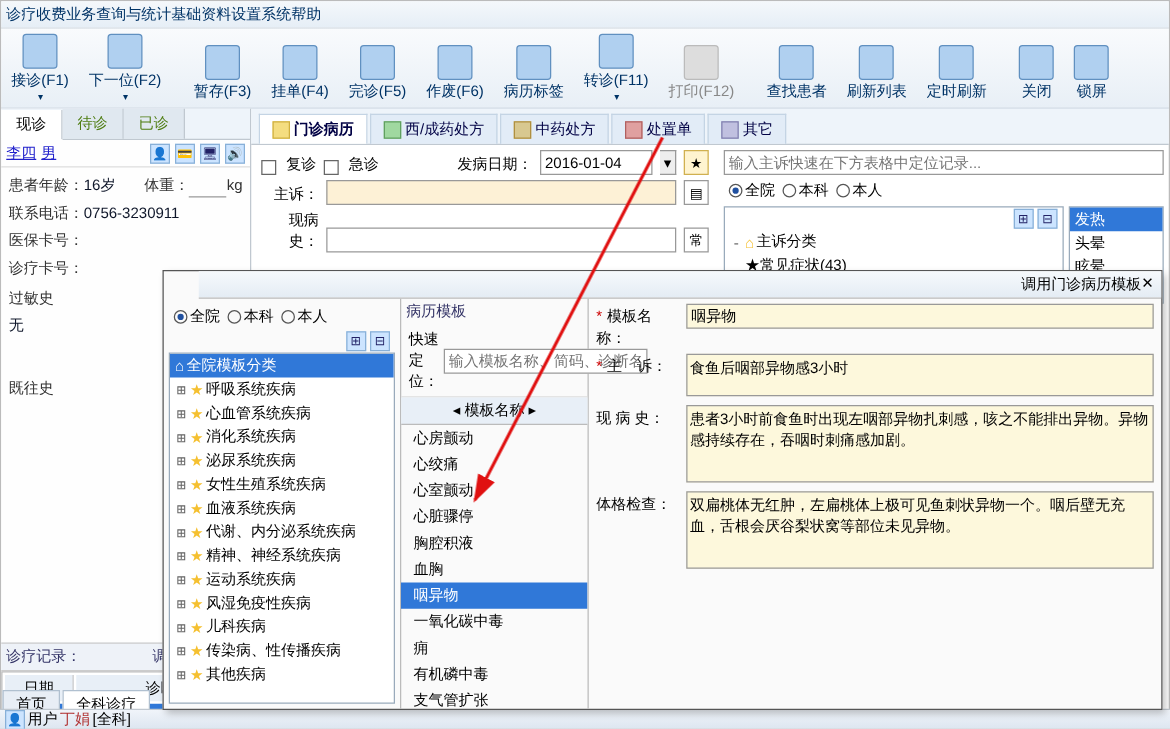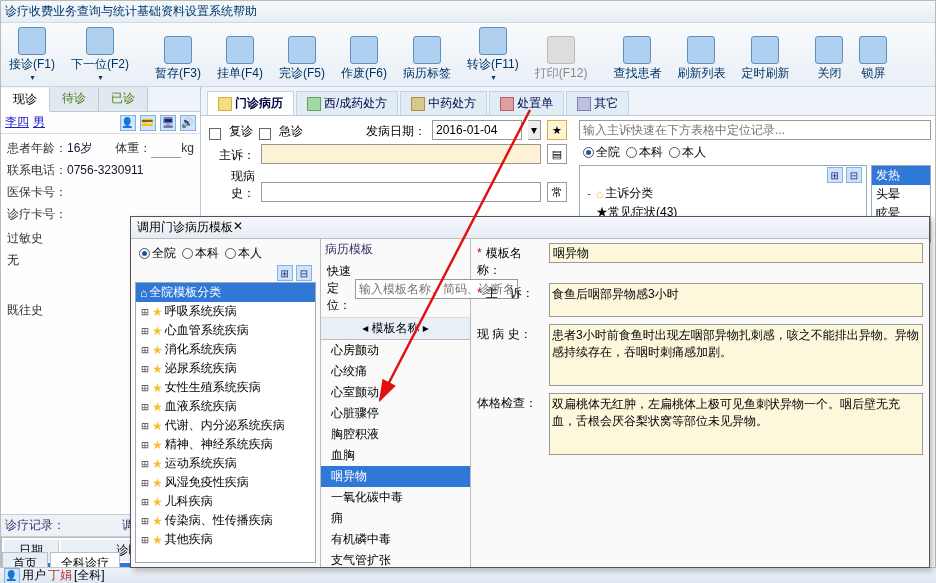--- a/index.html
+++ b/index.html
@@ -34,33 +34,33 @@
     .wide-input { flex:1; background:#fdf1d6; border:1px solid #c8a030;}
     .btn-small { width:20px; height:20px; background:#fff; border:1px solid #999; display:flex; align-items:center; justify-content:center; font-size:11px;}
     .radio-group { display:flex; gap:6px; padding:2px 4px; }
     .radio { width:11px; height:11px; border:1px solid #555; border-radius:50%; display:inline-block; vertical-align:middle; margin-right:2px; position:relative;}
     .radio.checked::after { content:''; width:5px; height:5px; background:#2050a0; border-radius:50%; position:absolute; top:2px; left:2px; }
     .tree-box { border:1px solid #9ab; flex:1; min-height:60px; overflow:auto; background:#fff;}
     .tree-item { padding:1px 4px; display:flex; align-items:center; gap:2px; cursor:pointer;}
     .tree-item.sel { background:#3078d8; color:#fff; }
     .exp { width:10px; text-align:center; color:#666; font-family:monospace;}
     .star { color:#f5c030; font-size:12px;}
-    .symp-col { width:60px; border:1px solid #9ab; background:#fff;}
+    .symp-col { width:76px; border:1px solid #9ab; background:#fff;}
     .symp-col .hdr { background:#3078d8; color:#fff; padding:1px 4px;}
     .symp-col div { padding:1px 4px; cursor:pointer;}
     .record-toolbar { display:flex; padding:2px 4px; background:#eef2f8; border-top:1px solid #ccc; border-bottom:1px solid #ccc;}
     .record-toolbar span { margin-right:6px; cursor:pointer; color:#336;}
     .record-tbl { border:1px solid #bbb; background:#fff; }
     .record-tbl th { background:#e8eff7; border-right:1px solid #ccc; padding:2px 4px; font-weight:normal;}
     .bottom-tabs { position:absolute; left:2px; bottom:8px; display:flex; gap:2px;}
     .bottom-tabs .bt { padding:2px 10px; background:#e8eef6; border:1px solid #b0c0d0; cursor:pointer;}
     .bottom-tabs .bt.active { background:#fff;}
     .status-bar { position:absolute; left:0; bottom:0; right:0; height:16px; background:linear-gradient(#f0f4fa,#dde6f0); border-top:1px solid #c0c8d0; padding-left:4px; font-size:11px; display:flex; align-items:center; gap:2px;}
     .modal { position:absolute; top:216px; left:130px; width:800px; height:352px; background:#fafafa; border:1px solid #555; box-shadow:3px 3px 6px rgba(0,0,0,.25); display:flex; flex-direction:column;}
-    .modal-title { background:linear-gradient(#f6f9fc,#e4ecf4); padding:2px 6px; border-bottom:1px solid #bbb; display:flex; justify-content:flex-start;}
+    .modal-title { background:linear-gradient(#f6f9fc,#e4ecf4); padding:2px 6px; border-bottom:1px solid #bbb; display:flex; justify-content:flex-end;margin-left:28px;}
     .modal-body { display:flex; flex:1; min-height:0;}
     .modal-left { width:190px; border-right:1px solid #bbb; display:flex; flex-direction:column; padding:4px;}
     .modal-mid { width:150px; border-right:1px solid #bbb; display:flex; flex-direction:column;}
     .modal-mid .mhdr { background:#e8eff7; border-bottom:1px solid #bbb; text-align:center; padding:2px;}
     .modal-mid .mlist { flex:1; overflow:auto;}
     .modal-mid .mitem { padding:2px 10px; cursor:pointer;}
     .modal-mid .mitem.sel { background:#3078d8; color:#fff;}
     .modal-right { flex:1; display:flex; flex-direction:column; padding:4px 6px; overflow:auto;}
     .field-row { display:flex; gap:4px; margin-bottom:4px; align-items:flex-start;}
     .field-row .flabel { width:68px; padding-top:2px;}

